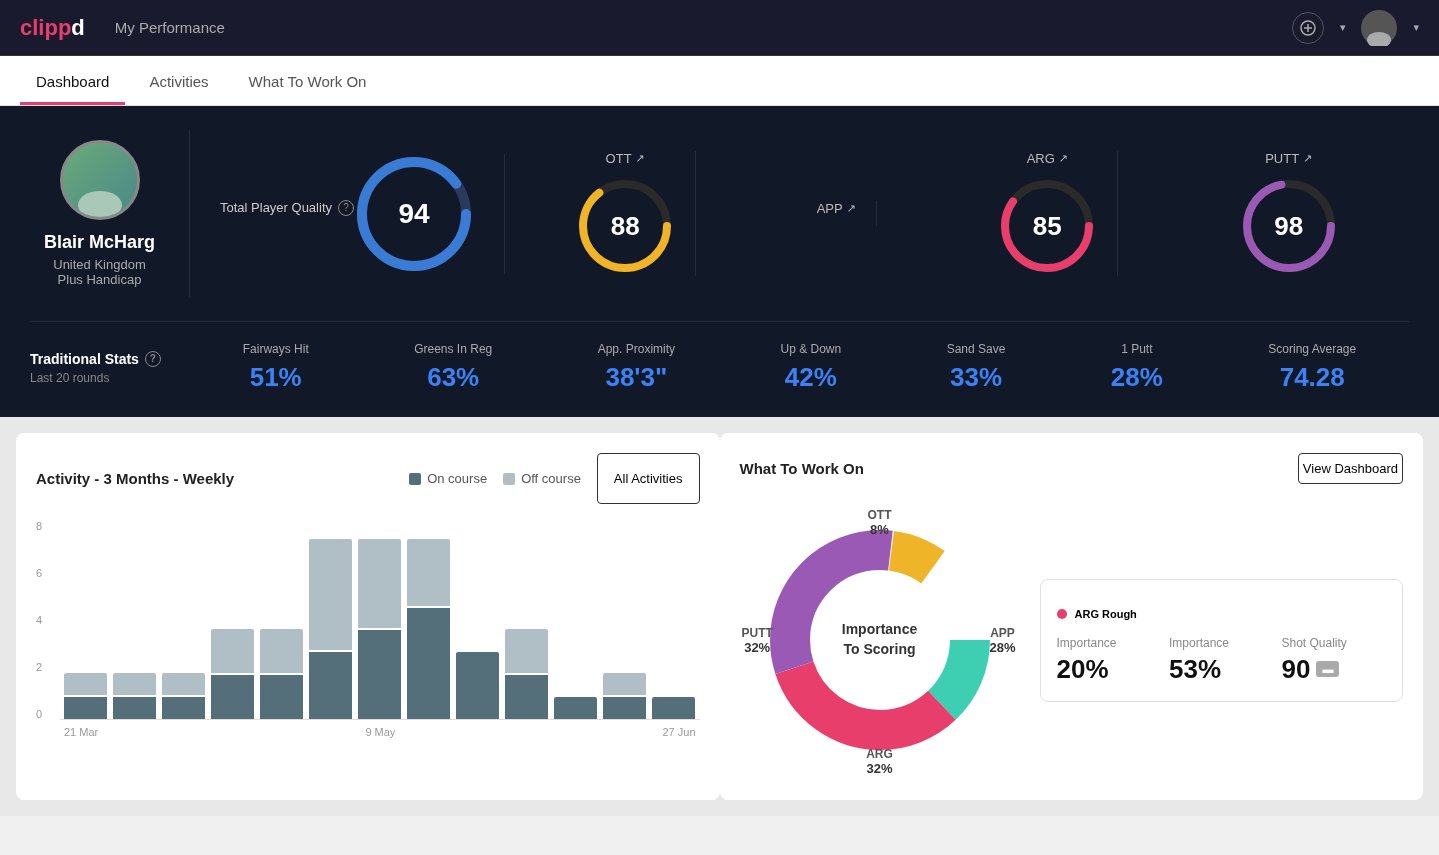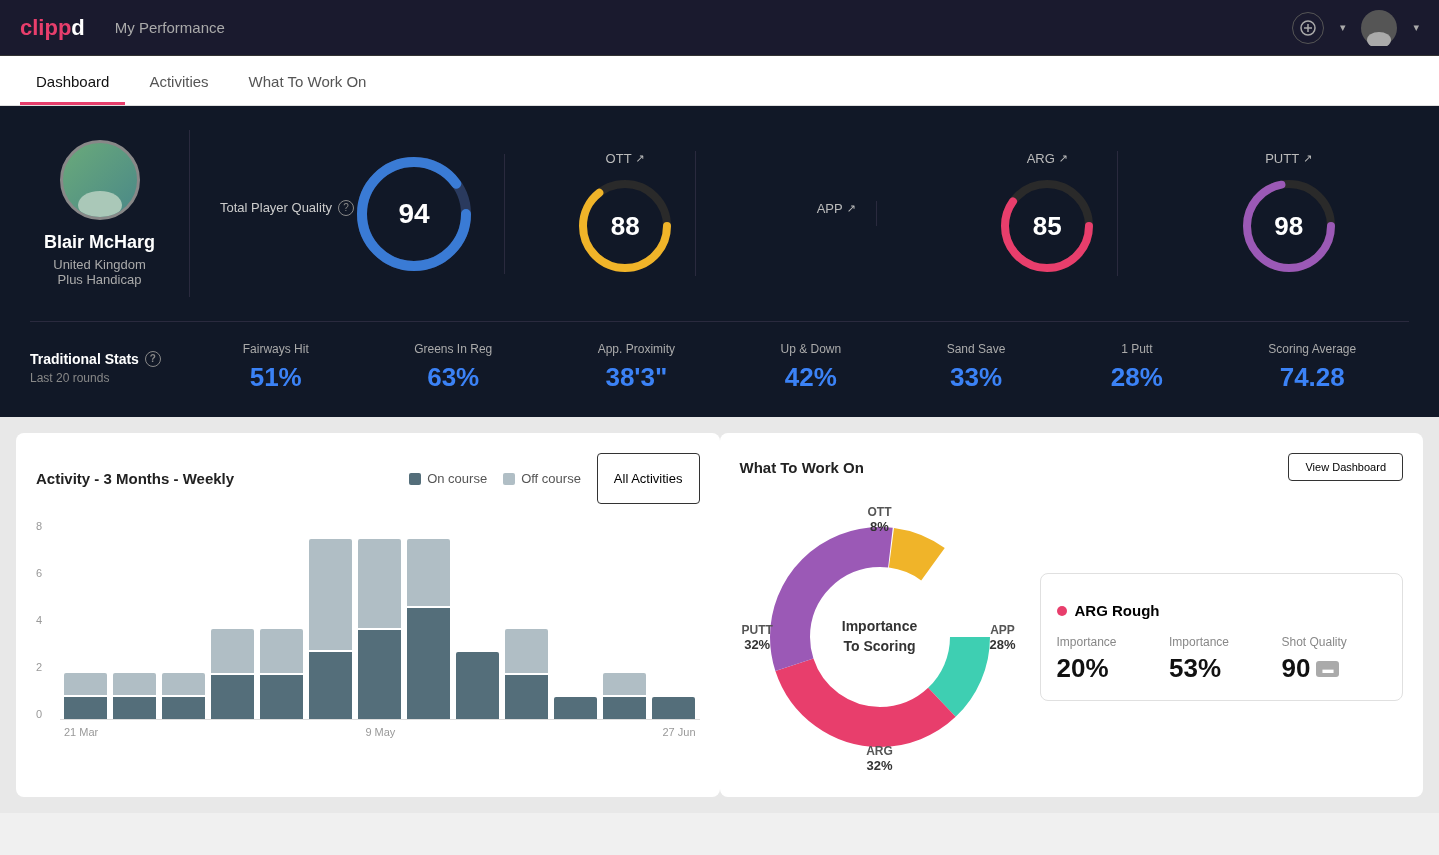--- a/index.html
+++ b/index.html
@@ -126,32 +126,32 @@
     .y-label { font-size: 11px; color: #999; }
     .x-label { font-size: 11px; color: #999; }
 
     
     .work-card { background: #fff; border-radius: 8px; flex: 1; padding: 20px; }
     .work-header { display: flex; align-items: center; justify-content: space-between; margin-bottom: 16px; }
     .work-title { font-size: 15px; font-weight: 600; color: #222; }
     .view-dashboard-btn {
       border: 1.5px solid #333;
       background: #fff;
-      padding: 7px 16px;
+      padding: 7px 4px;
       border-radius: 4px;
-      font-size: 11px;
+      font-size: 13px;
       cursor: pointer;
       font-weight: 500;
     }
 
     .work-body { display: flex; gap: 20px; align-items: center; }
 
     
     .detail-card { border: 1px solid #e0e0e0; border-radius: 8px; padding: 16px; flex: 1; }
-    .detail-title { display: flex; align-items: center; gap: 8px; font-size: 15px; font-weight: 600; margin-bottom: 16px; margin-top: 12px; }
+    .detail-title { display: flex; align-items: center; gap: 8px; font-size: 11px; font-weight: 600; margin-bottom: 16px; margin-top: 12px; }
     .detail-dot { width: 10px; height: 10px; border-radius: 50%; background: #e83e6c; }
     .detail-metrics { display: grid; grid-template-columns: 1fr 1fr 1fr; gap: 8px; }
     .metric-item { }
     .metric-name { font-size: 12px; color: #888; margin-bottom: 4px; }
     .metric-value { font-size: 26px; font-weight: 700; color: #111; display: flex; align-items: center; gap: 6px; }
     .metric-badge { background: #aaa; color: #fff; font-size: 11px; padding: 2px 6px; border-radius: 3px; font-weight: 400; }
 
     .info-icon { width: 16px; height: 16px; border-radius: 50%; border: 1.5px solid #888; display: inline-flex; align-items: center; justify-content: center; font-size: 10px; color: #888; cursor: pointer; }
 
     svg circle { fill: none; }

